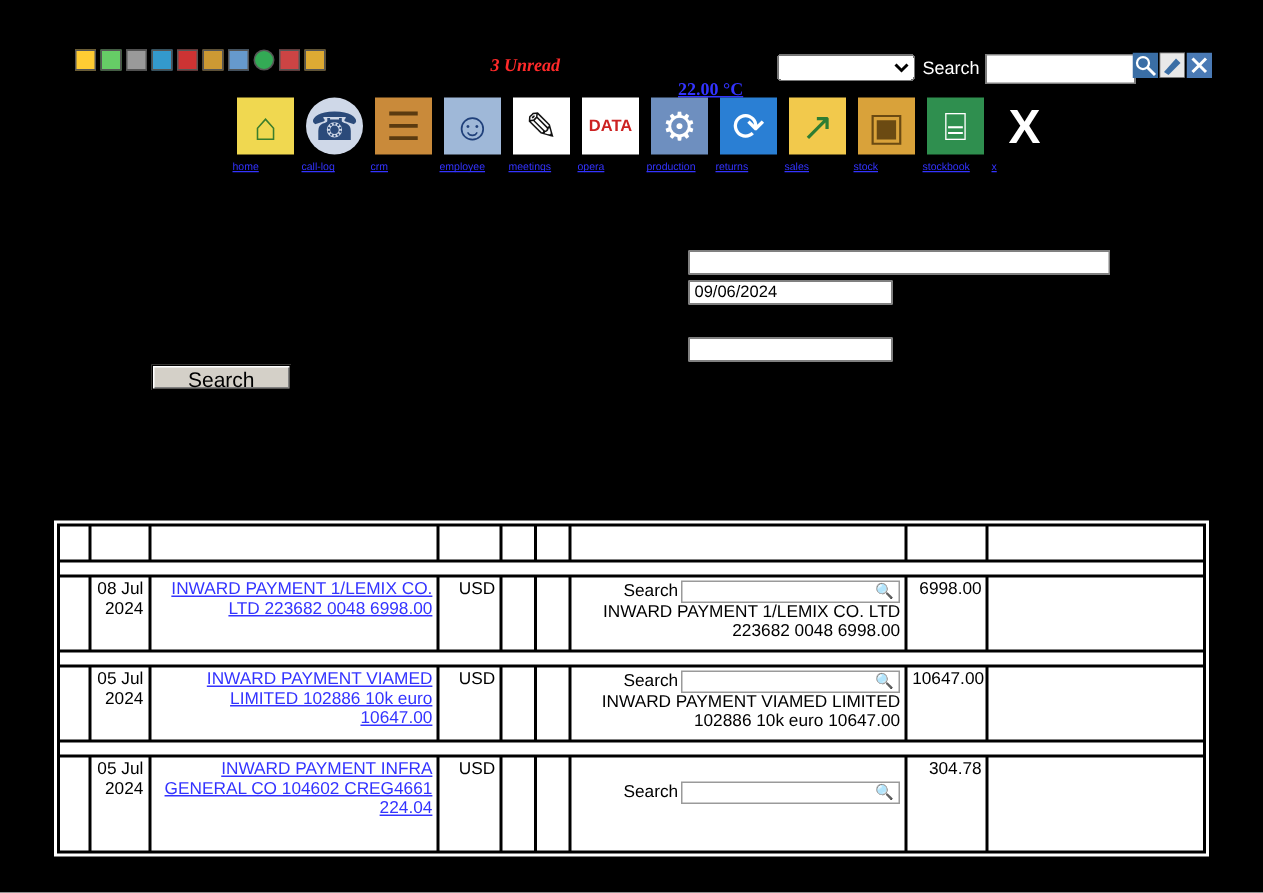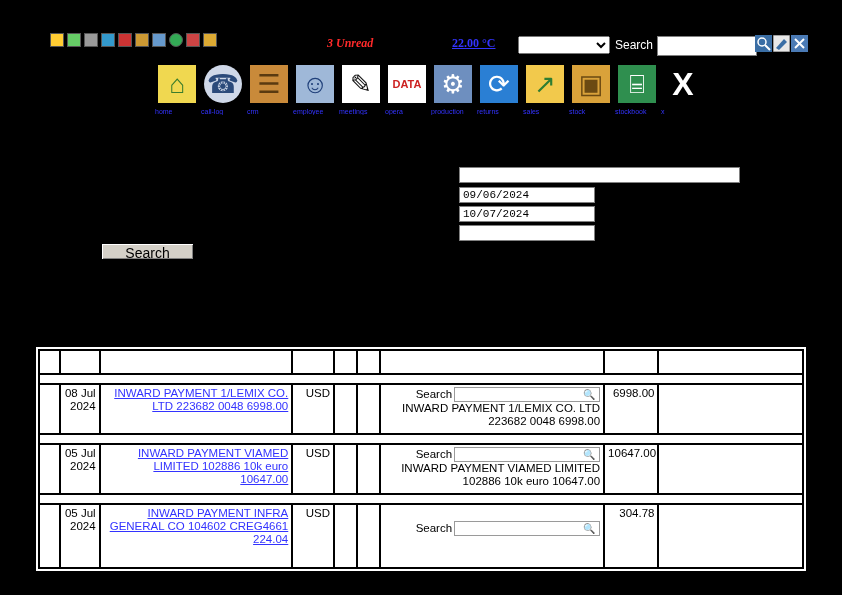--- a/index.html
+++ b/index.html
@@ -42,21 +42,21 @@
     font-size: 12px;
     font-weight: bold;
     font-style: italic;
     font-family: "Liberation Serif", serif;
   }
 
   
   .temp {
     position: absolute;
     left: 452px;
-    top: 36px;
+    top: 52px;
     color: #3333ff;
     font-size: 12px;
     font-weight: bold;
     text-decoration: underline;
     font-family: "Liberation Serif", serif;
   }
 
   
   .top-select {
     position: absolute;
@@ -139,21 +139,21 @@
 
   
   .mid-input {
     position: absolute;
     border: 1px solid #808080;
     background: #ffffff;
     font-size: 11px;
     padding-left: 3px;
     box-sizing: border-box;
     color: #000;
-    font-family: Liberation Mono, monospace;
+    font-family: Liberation Sans, sans-serif;
   }
   .mid-wide { left: 459px; top: 167px; width: 281px; height: 16px; }
   .mid-date1 { left: 459px; top: 187px; width: 136px; height: 16px; }
   .mid-date2 { left: 459px; top: 206px; width: 136px; height: 16px; }
   .mid-blank { left: 459px; top: 225px; width: 136px; height: 16px; }
 
   .search-statement-btn {
     position: absolute;
     left: 101px;
     top: 243px;
@@ -349,21 +349,20 @@
       <div class="nav-label">stockbook</div>
     </div>
     <div class="nav-item">
       <div class="nav-glyph" style="background:#000000;color:#ffffff;font-size:32px;font-weight:bold">X</div>
       <div class="nav-label">x</div>
     </div>
   </div>
 
   <input class="mid-input mid-wide" value="" style="">
   <input class="mid-input mid-date1" value="09/06/2024" style="">
-  <input class="mid-input mid-date2" value="10/07/2024" style="">
   <input class="mid-input mid-blank" value="" style="">
 
   <button class="search-statement-btn">Search Statement</button>
 
   <div class="table-wrap">
     <table class="stmt">
       <colgroup>
         <col class="c0">
           <col class="c1">
           <col class="c2">

